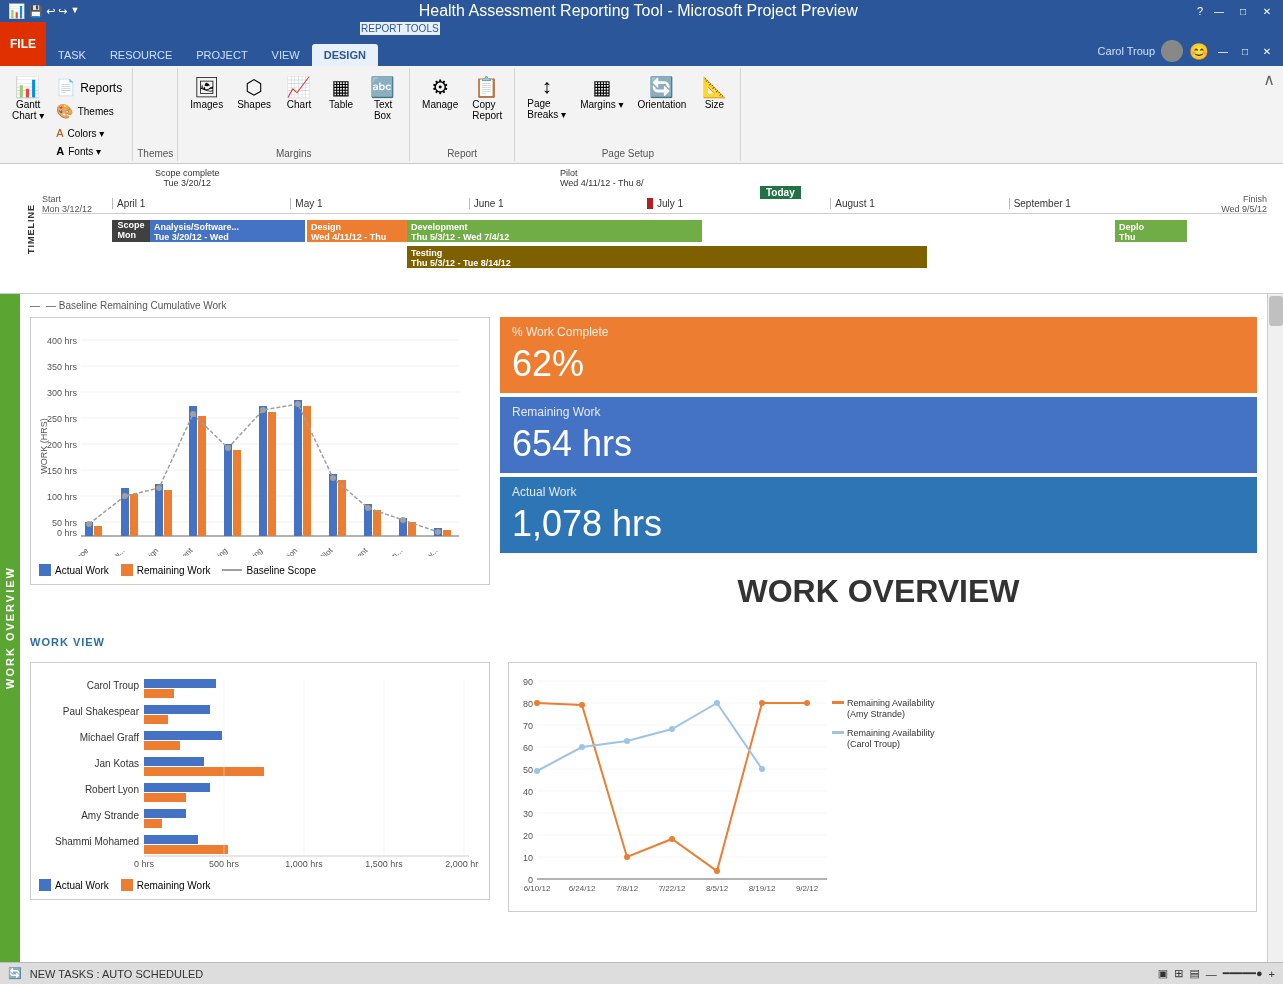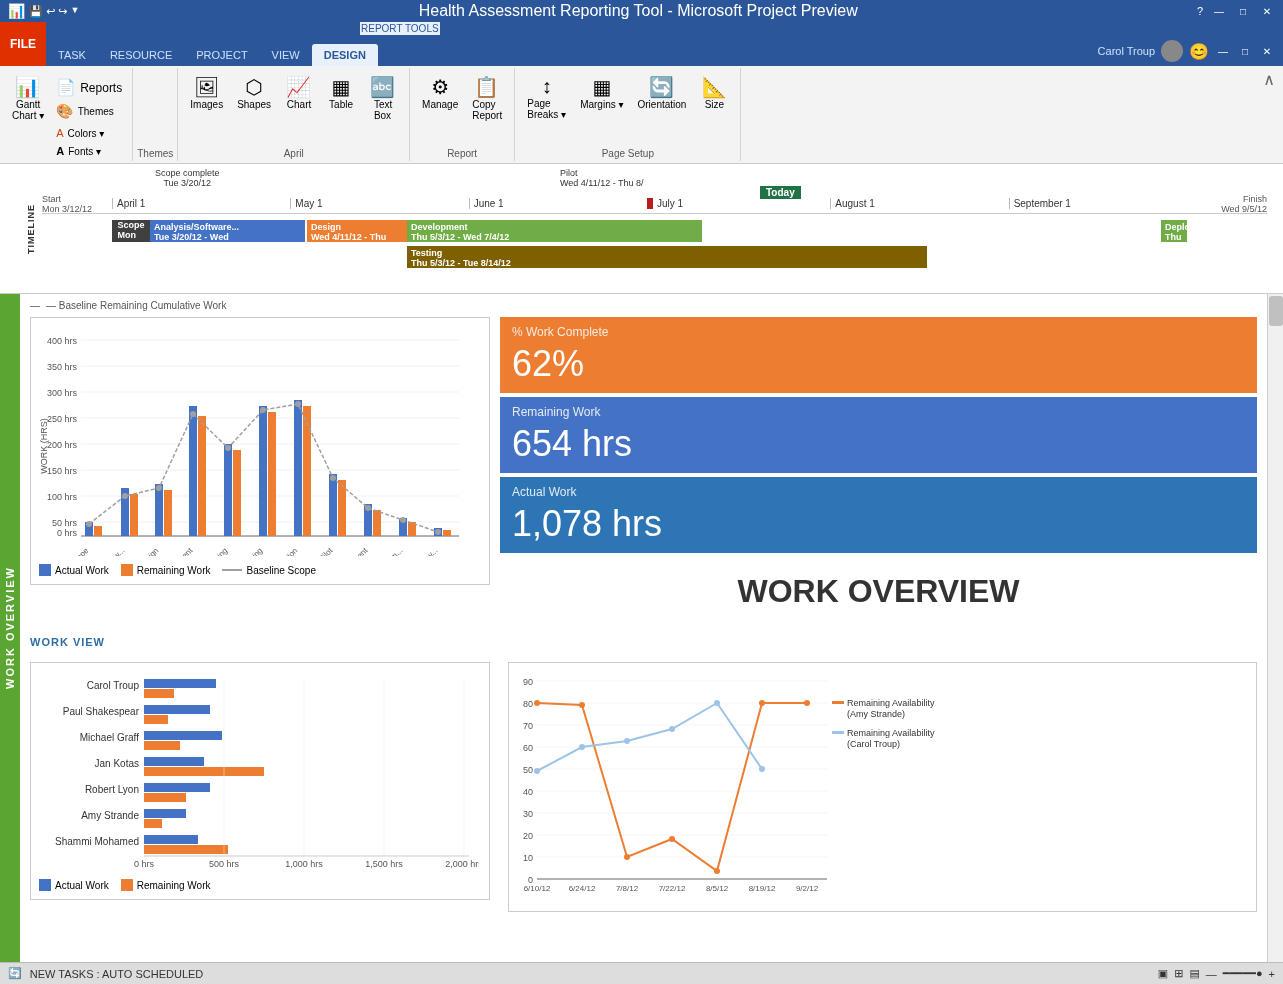--- a/index.html
+++ b/index.html
@@ -281,21 +281,21 @@
       </div>
       <div class="ribbon-btn">
         <span style="font-size:20px;">▦</span>
         <span style="font-size:10px;">Table</span>
       </div>
       <div class="ribbon-btn">
         <span style="font-size:20px;">🔤</span>
         <span style="font-size:10px;">Text<br>Box</span>
       </div>
     </div>
-    <div class="ribbon-group-label">April</div>
+    <div class="ribbon-group-label">Margins</div>
   </div>
 
   <div class="ribbon-group">
     <div class="ribbon-group-content">
       <div class="ribbon-btn">
         <span style="font-size:20px;">⚙</span>
         <span style="font-size:10px;">Manage</span>
       </div>
       <div class="ribbon-btn">
         <span style="font-size:20px;">📋</span>
@@ -362,21 +362,21 @@
     <div style="position:relative;height:68px;margin-top:2px;">
 
       <div style="position:absolute;left:70px;top:4px;width:38px;height:22px;background:#404040;color:white;font-size:9px;font-weight:bold;display:flex;flex-direction:column;align-items:center;justify-content:center;line-height:1.1;">Scope<br>Mon</div>
 
       <div style="position:absolute;left:108px;top:4px;width:155px;height:22px;background:#4472c4;color:white;font-size:9px;font-weight:bold;padding:2px 4px;">Analysis/Software...<br>Tue 3/20/12 - Wed</div>
 
       <div style="position:absolute;left:265px;top:4px;width:100px;height:22px;background:#ed7d31;color:white;font-size:9px;font-weight:bold;padding:2px 4px;">Design<br>Wed 4/11/12 - Thu</div>
 
       <div style="position:absolute;left:365px;top:4px;width:295px;height:22px;background:#70ad47;color:white;font-size:9px;font-weight:bold;padding:2px 4px;">Development<br>Thu 5/3/12 - Wed 7/4/12</div>
 
-      <div style="position:absolute;right:80px;top:4px;width:26px;height:22px;background:#70ad47;color:white;font-size:9px;font-weight:bold;padding:2px 4px;">Deplo<br>Thu</div>
+      <div style="position:absolute;right:80px;top:4px;width:72px;height:22px;background:#70ad47;color:white;font-size:9px;font-weight:bold;padding:2px 4px;">Deplo<br>Thu</div>
 
       <div style="position:absolute;left:365px;top:30px;width:520px;height:22px;background:#7f6000;color:white;font-size:9px;font-weight:bold;padding:2px 4px;">Testing<br>Thu 5/3/12 - Tue 8/14/12</div>
     </div>
   </div>
 </div>
 
 <div style="display:flex;height:calc(984px - 22px - 44px - 98px - 130px - 22px);overflow-y:auto;overflow-x:hidden;background:white;position:relative;">
 
   <div style="position:absolute;right:0;top:0;width:16px;height:100%;background:#f0f0f0;border-left:1px solid #ccc;z-index:10;">
     <div style="width:14px;height:30px;background:#c0c0c0;margin:2px auto;border-radius:3px;cursor:pointer;"></div>

